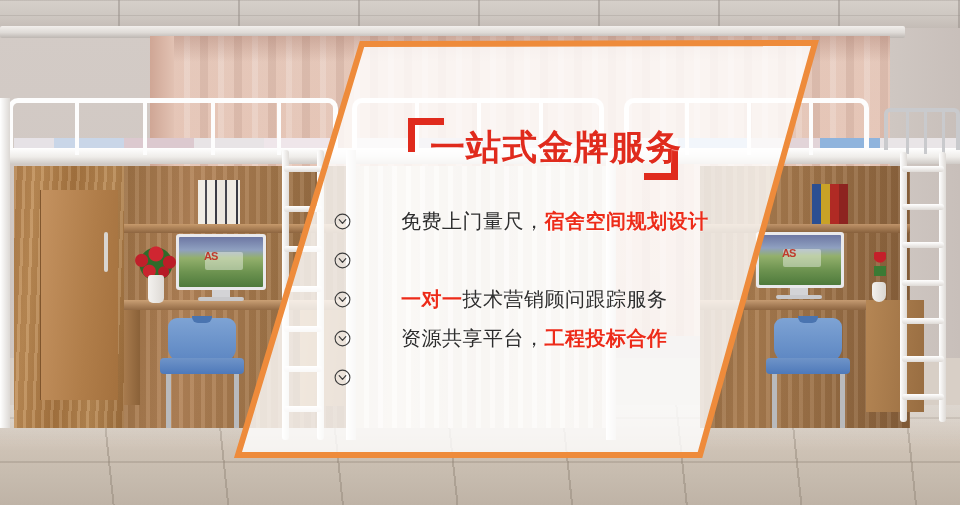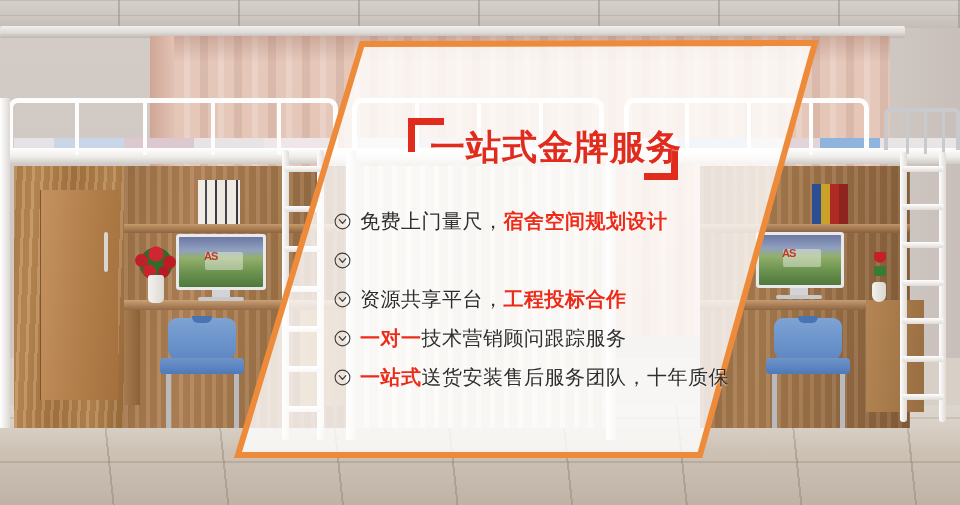--- a/index.html
+++ b/index.html
@@ -268,20 +268,21 @@
     font-size:35px; font-weight:bold; color:#E02B1D;
     letter-spacing:1px; line-height:40px; white-space:nowrap;
     text-shadow:0 1px 1px rgba(255,255,255,.55);
   }
 
   .feature-list{ position:absolute; left:334px; top:203px; width:420px; }
   .feature-item{
     display:flex; align-items:center;
     height:36px; margin-bottom:3px;
     white-space:nowrap;
+    gap:41px;
   }
   .fi-icon{ width:26px; flex:0 0 26px; display:flex; align-items:center; }
   .fi-icon svg{ display:block; }
   .fi-text{
     font-size:20px; color:#2e2e2e; line-height:22px;
     letter-spacing:.5px;
     text-shadow:0 1px 1px rgba(255,255,255,.65);
   }
   .hl{ color:#ED2B19; font-weight:bold; }
 </style>
@@ -432,38 +433,37 @@
         </span>
       </div>
 
       <div class="feature-item">
         <span class="fi-icon">
           <svg width="17" height="17" viewBox="0 0 17 17">
             <circle cx="8.5" cy="8.5" r="7.4" fill="none" stroke="#3d3d3d" stroke-width="1.1"></circle>
             <path d="M5.2 6.6 L8.5 10.4 L11.8 6.6" fill="none" stroke="#3d3d3d" stroke-width="1.2" stroke-linecap="round" stroke-linejoin="round"></path>
           </svg>
         </span>
-        <span class="fi-text"><span>资源共享平台，</span><span class="hl">工程投标合作</span><span></span></span>
+        <span class="fi-text"><span></span><span class="hl">一对一</span><span>技术营销顾问跟踪服务</span></span>
       </div>
 
       <div class="feature-item">
         <span class="fi-icon">
           <svg width="17" height="17" viewBox="0 0 17 17">
             <circle cx="8.5" cy="8.5" r="7.4" fill="none" stroke="#3d3d3d" stroke-width="1.1"></circle>
             <path d="M5.2 6.6 L8.5 10.4 L11.8 6.6" fill="none" stroke="#3d3d3d" stroke-width="1.2" stroke-linecap="round" stroke-linejoin="round"></path>
           </svg>
         </span>
-        <span class="fi-text"><span></span><span class="hl">一对一</span><span>技术营销顾问跟踪服务</span></span>
+        <span class="fi-text"><span>资源共享平台，</span><span class="hl">工程投标合作</span><span></span></span>
       </div>
 
       <div class="feature-item">
         <span class="fi-icon">
           <svg width="17" height="17" viewBox="0 0 17 17">
             <circle cx="8.5" cy="8.5" r="7.4" fill="none" stroke="#3d3d3d" stroke-width="1.1"></circle>
             <path d="M5.2 6.6 L8.5 10.4 L11.8 6.6" fill="none" stroke="#3d3d3d" stroke-width="1.2" stroke-linecap="round" stroke-linejoin="round"></path>
           </svg>
         </span>
-        <span class="fi-text"><span></span><span class="hl">一站式</span><span>送货安装售后服务团队，十年质保</span></span>
       </div>
 
     </div>
   </div>
 </div>
 
 </body></html>

